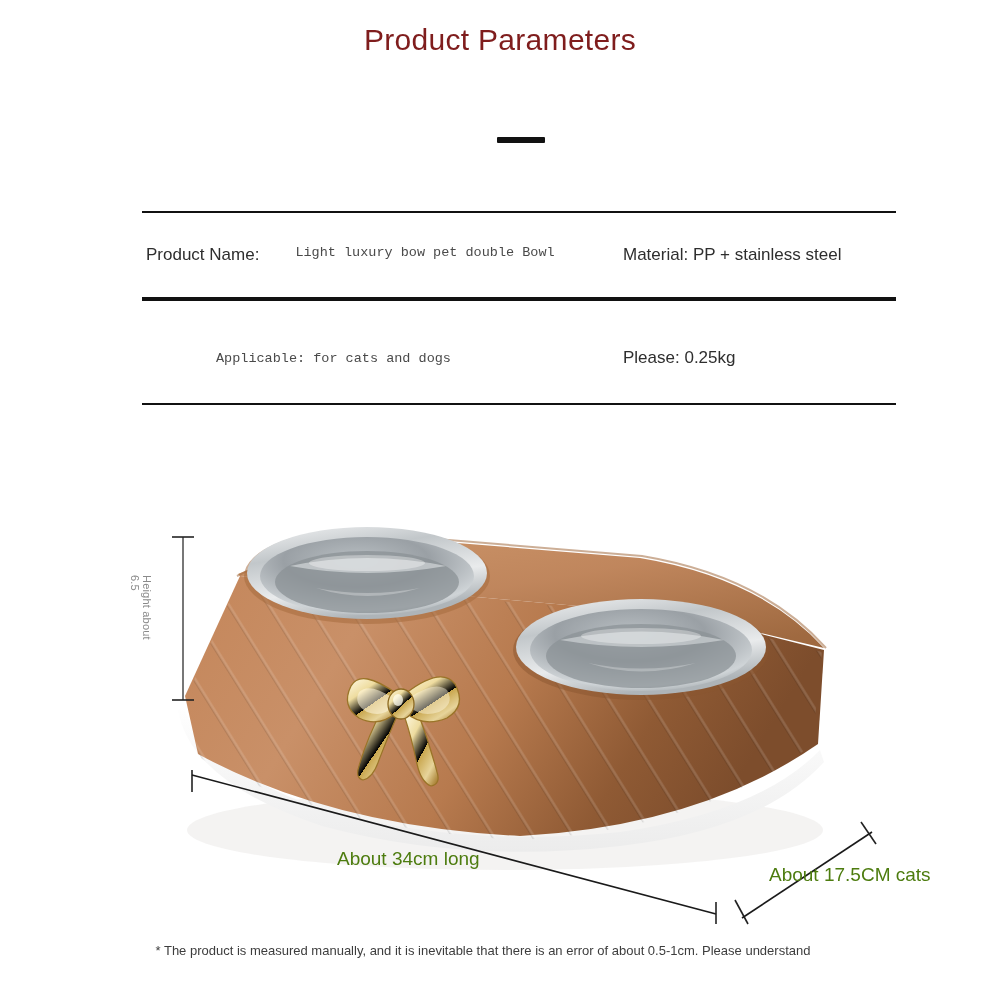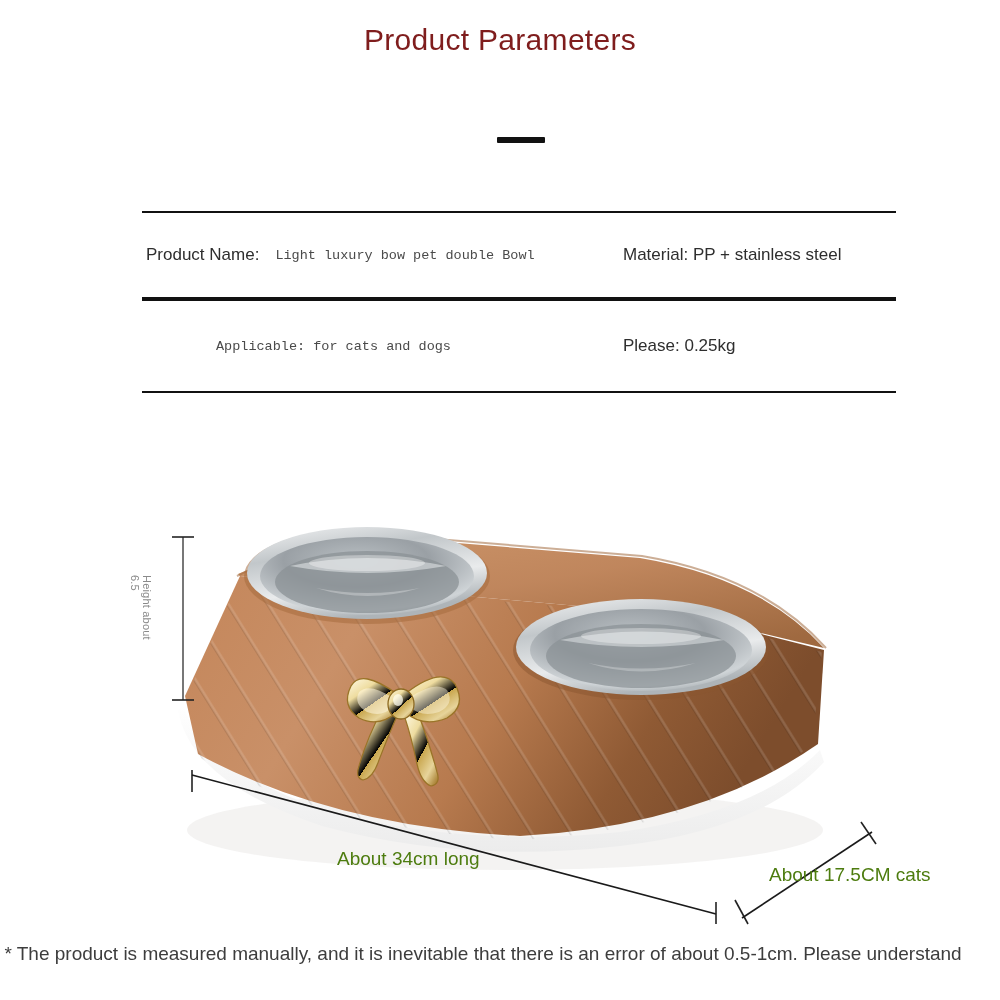--- a/index.html
+++ b/index.html
@@ -55,42 +55,43 @@
     background: #111111;
   }
   .spec-row {
     position: relative;
     display: flex;
     align-items: center;
     width: 100%;
   }
   .spec-row .col-left {
     display: flex;
-    align-items: center;
+    align-items: flex-start;
     white-space: nowrap;
+    gap: 20px;
   }
   .spec-row .col-right {
     white-space: nowrap;
   }
 
   
   #spec-row-1 { height: 84px; }
   #spec-row-1 .col-left { margin-left: 4px; }
   #spec-row-1 .col-right { position: absolute; left: 481px; }
   .lbl-lg { font-size: 17px; color: #2e2e2e; }
   .lbl-sm { font-size: 13.5px; color: #4a4a4a; font-family: Liberation Mono, monospace; }
   #product-name-value { margin-left: 16px; }
 
   
   #spec-row-2 { height: 88px; }
   #spec-row-2 .col-left { margin-left: 80px; }
   #spec-row-2 .col-right { position: absolute; left: 484px; }
 
   
-  #spec-row-3 { height: 90px; }
+  #spec-row-3 { height: 90px; margin-top: 12px; }
   #spec-row-3 .col-left { margin-left: 74px; }
   #spec-row-3 .col-right { position: absolute; left: 481px; }
 
   
   #product-figure {
     position: absolute;
     top: 500px;
     left: 0;
     width: 1000px;
     height: 430px;
@@ -125,21 +126,21 @@
     left: 769px;
   }
 
   
   #footnote {
     position: absolute;
     top: 943px;
     left: 0;
     width: 966px;
     text-align: center;
-    font-size: 19px;
+    font-size: 13px;
     color: #3d3d3d;
   }
 </style>
 </head>
 <body>
 
 <div id="page-title">Product Parameters</div>
 
 <div id="title-divider"></div>
 

